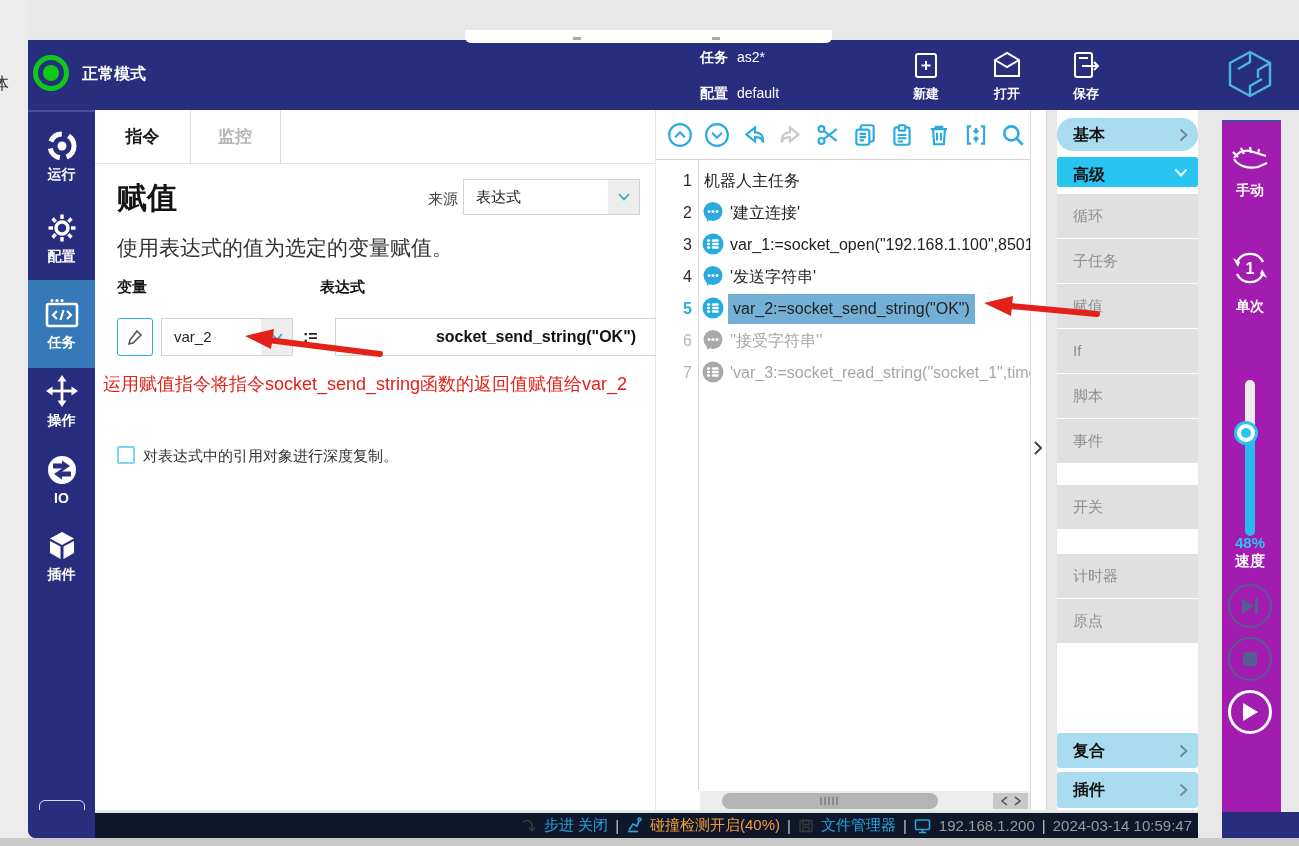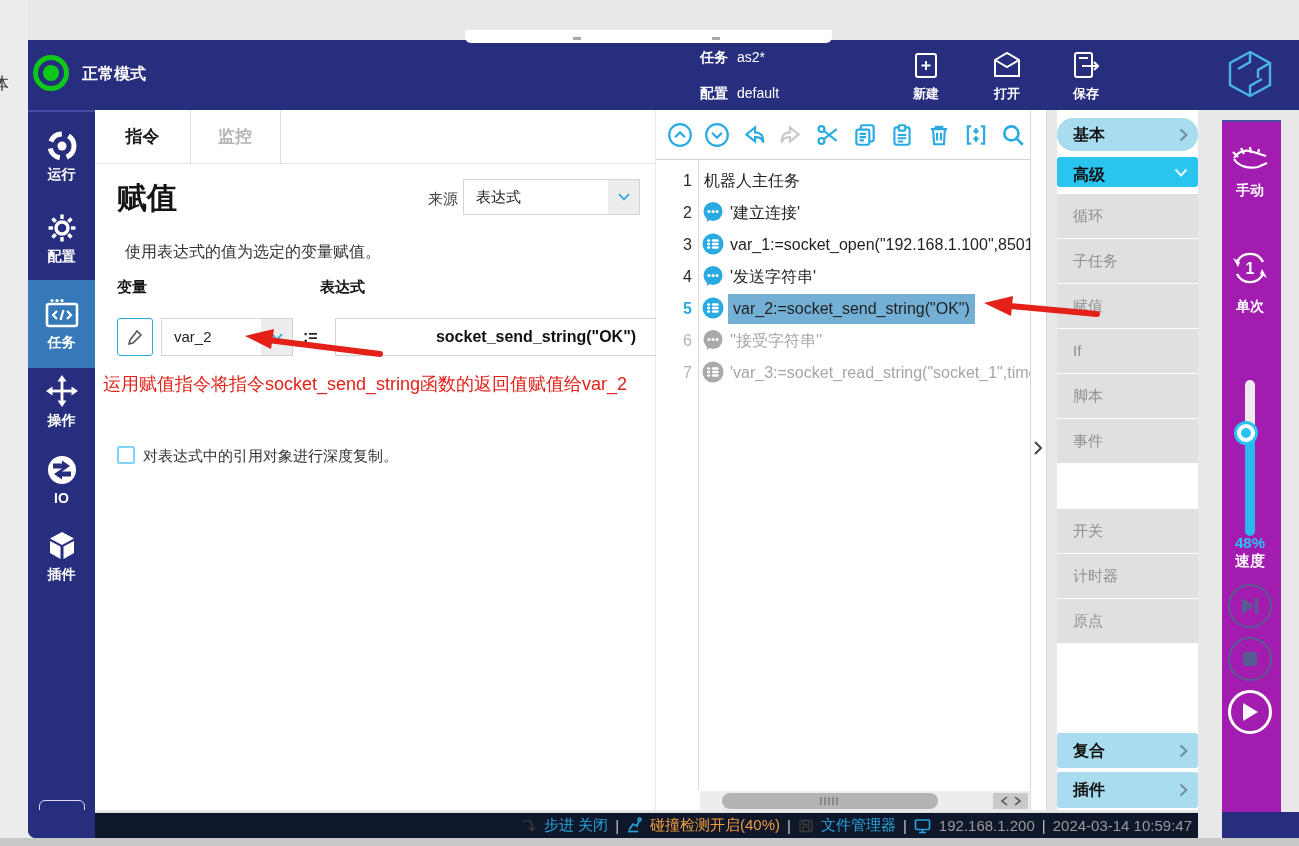--- a/index.html
+++ b/index.html
@@ -43,21 +43,21 @@
   
   #formpanel{left:95px;top:110px;width:560px;height:700px;background:#fff;}
   #tabbar{left:0;top:0;width:560px;height:54px;border-bottom:1px solid #e3e3e3;}
   .tab{top:0;height:54px;line-height:54px;text-align:center;font-size:17px;font-weight:bold;}
   .tabsep{top:0;width:1px;height:54px;background:#dcdcdc;}
   #ftitle{left:22px;top:68px;font-size:30px;font-weight:bold;color:#141414;}
   #srclabel{left:333px;top:80px;font-size:15px;color:#444;}
   .dropdown{background:#fff;border:1px solid #d3d3d3;}
   .dd-text{position:absolute;left:12px;top:0;font-size:15px;color:#222;}
   .dd-chev{position:absolute;right:0;top:0;bottom:0;width:31px;background:#ededed;display:flex;align-items:center;justify-content:center;}
-  #fdesc{left:30px;top:124px;font-size:16px;color:#333;margin-top:8px;}
+  #fdesc{left:22px;top:124px;font-size:21px;color:#333;}
   .collabel{top:168px;font-size:15px;font-weight:bold;color:#141414;}
   #editbtn{left:22px;top:208px;width:36px;height:38px;border:1px solid #29abe2;border-radius:3px;display:flex;align-items:center;justify-content:center;background:#fff;}
   #vardd{left:66px;top:208px;width:132px;height:38px;}
   #vardd .dd-text{line-height:36px;}
   #assignop{left:208px;top:218px;font-size:16px;font-weight:bold;color:#222;}
   #exprfield{left:240px;top:208px;width:402px;height:38px;border:1px solid #d3d3d3;text-align:center;line-height:36px;font-size:16px;font-weight:bold;color:#111;}
   #deepcopy-cb{left:22px;top:336px;width:18px;height:18px;border:2px solid #7fd4f5;border-radius:2px;background:#fff;}
   #deepcopy-lbl{left:48px;top:337px;font-size:15px;color:#333;}
 
   
@@ -486,21 +486,21 @@
             <polyline points="1.5,1.5 7,7.5 12.5,1.5" fill="none" stroke="#e8fbff" stroke-width="2"></polyline>
           </svg>
         </span>
     </div>
     <div class="abs pal-item" style="top:129px;">子任务</div>
     <div class="abs pal-item" style="top:84px;">循环</div>
     <div class="abs pal-item" style="top:174px;">赋值</div>
     <div class="abs pal-item" style="top:219px;">If</div>
     <div class="abs pal-item" style="top:264px;">脚本</div>
     <div class="abs pal-item" style="top:309px;">事件</div>
-    <div class="abs pal-item" style="top:399px;">开关</div>
+    <div class="abs pal-item" style="top:375px;">开关</div>
     <div class="abs pal-item" style="top:444px;">计时器</div>
     <div class="abs pal-item" style="top:489px;">原点</div>
     <div class="abs pal-head" style="top:623px;height:35px;background:#a9dcee;line-height:35px;">
       <span>复合</span>
       <span class="pal-chev">
           <svg width="9" height="14" viewBox="0 0 9 14">
             <polyline points="1.5,1.5 7.5,7 1.5,12.5" fill="none" stroke="#6d8a96" stroke-width="1.8"></polyline>
           </svg>
         </span>
     </div>

